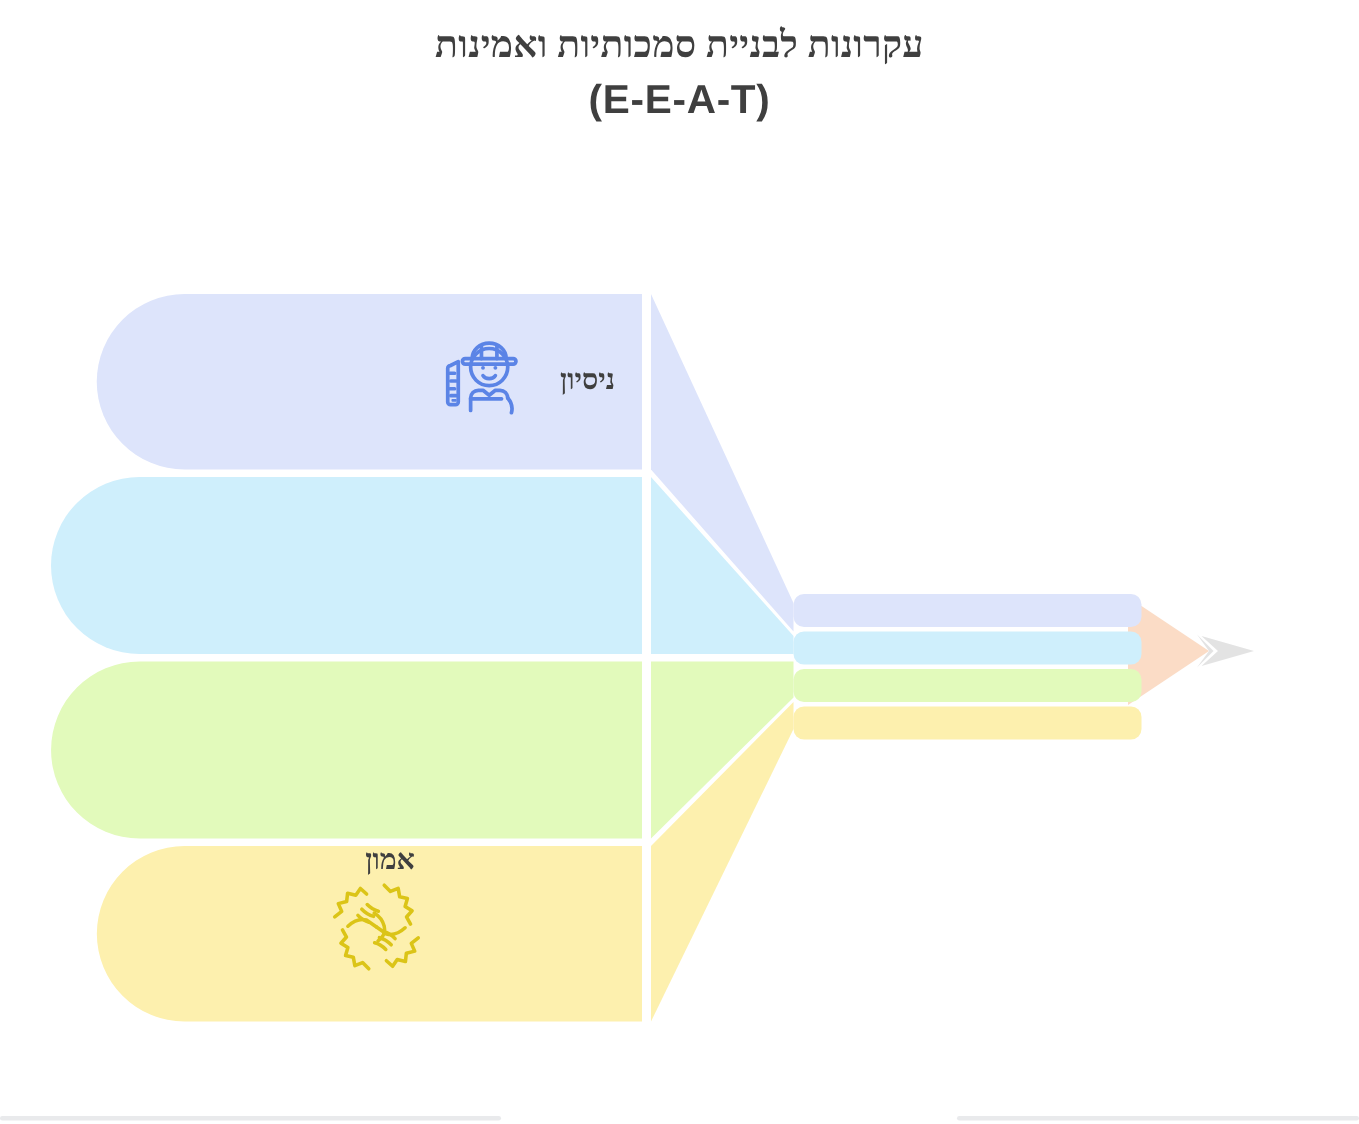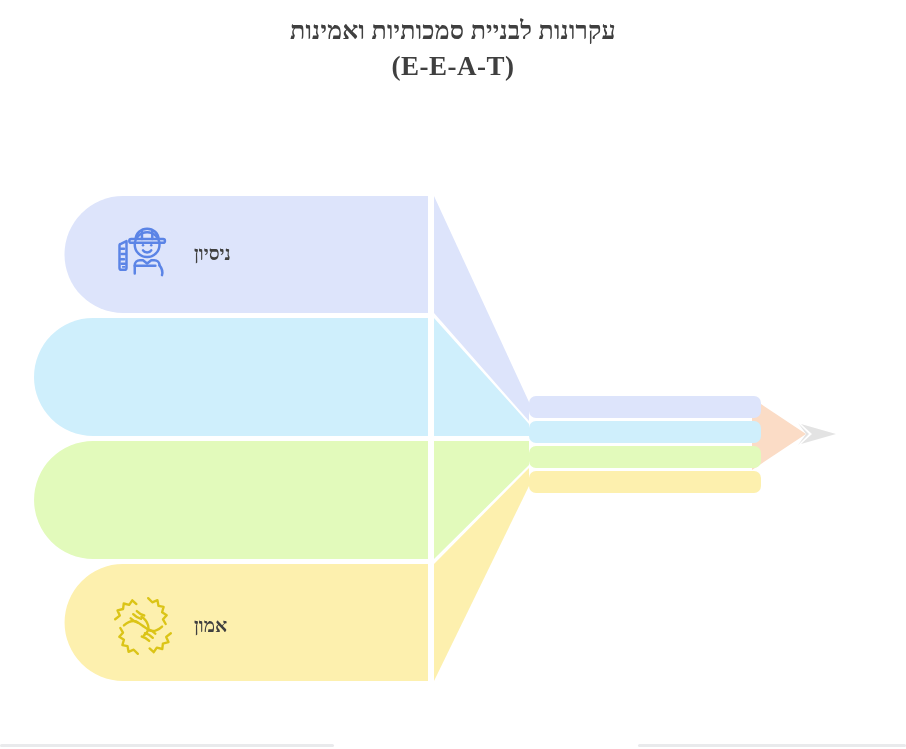--- a/index.html
+++ b/index.html
@@ -26,36 +26,35 @@
     font-weight:700;
     line-height:34px;
     letter-spacing:.2px;
     font-family:"Liberation Serif","DejaVu Serif",serif;
   }
   .title-line2{
     font-size:27px;
     font-weight:700;
     line-height:36px;
     direction:ltr;
-    font-family:Liberation Serif, serif;
+    font-family:Liberation Sans, sans-serif;
     letter-spacing:.5px;
   }
 
   
   #diagram{position:absolute;left:0;top:0;width:906px;height:749px;}
 
   
   .bar-row{
     position:absolute;
     display:flex;
     flex-direction:row;       
     align-items:center;
     direction:rtl;
     pointer-events:none;
-    justify-content:flex-end;
   }
   .bar-label{
     font-size:19px;
     font-weight:700;
     color:#3f3f3f;
     font-family:"Liberation Serif","DejaVu Serif",serif;
     white-space:nowrap;
     pointer-events:auto;
   }
   .bar-icon{
@@ -133,21 +132,21 @@
 
         <path d="M11 22 l5-2.5 v26 a1.8 1.8 0 0 1-1.8 1.8 h-3.2 a1.8 1.8 0 0 1-1.8-1.8 V 23.8 A 1.8 1.8 0 0 1 11 22 z"></path>
         <path d="M10.6 27 h3 M14.6 32 h-3.4 M10.6 37 h3 M14.6 41.5 h-3.4"></path>
         <rect x="11.6" y="43.6" width="3.4" height="1.8" rx=".6" fill="#5b84e6" stroke="none"></rect>
       </svg>
     </span>
   </div>
 
 
 
-  <div class="bar-row" style="left:110px;top:593px;width:300px;height:66px;">
+  <div class="bar-row" style="left:110px;top:563px;width:300px;height:66px;flex-direction:column;">
     <span class="bar-label">אמון</span>
     <span class="bar-icon">
       <svg viewBox="0 0 64 64" fill="none" stroke="#dbc417" stroke-width="2.3" stroke-linecap="round" stroke-linejoin="round">
 
         <path d="M37 5 l4 4 l5 -2 l1 5.5 l5 1 l-1.5 5.2 l4.5 2.8 l-3.6 4 l2.6 4.6"></path>
 
         <path d="M27 59 l-4 -4 l-5 2 l-1 -5.5 l-5 -1 l1.5 -5.2 l-4.5 -2.8 l3.6 -4 l-2.6 -4.6"></path>
 
         <path d="M5 25.5 l4.5 -3.6 l-2.2 -5 l5.4 -1.4 l0.6 -5.3 l5.3 1.3 l3 -4.4 l4 3.6"></path>
 

